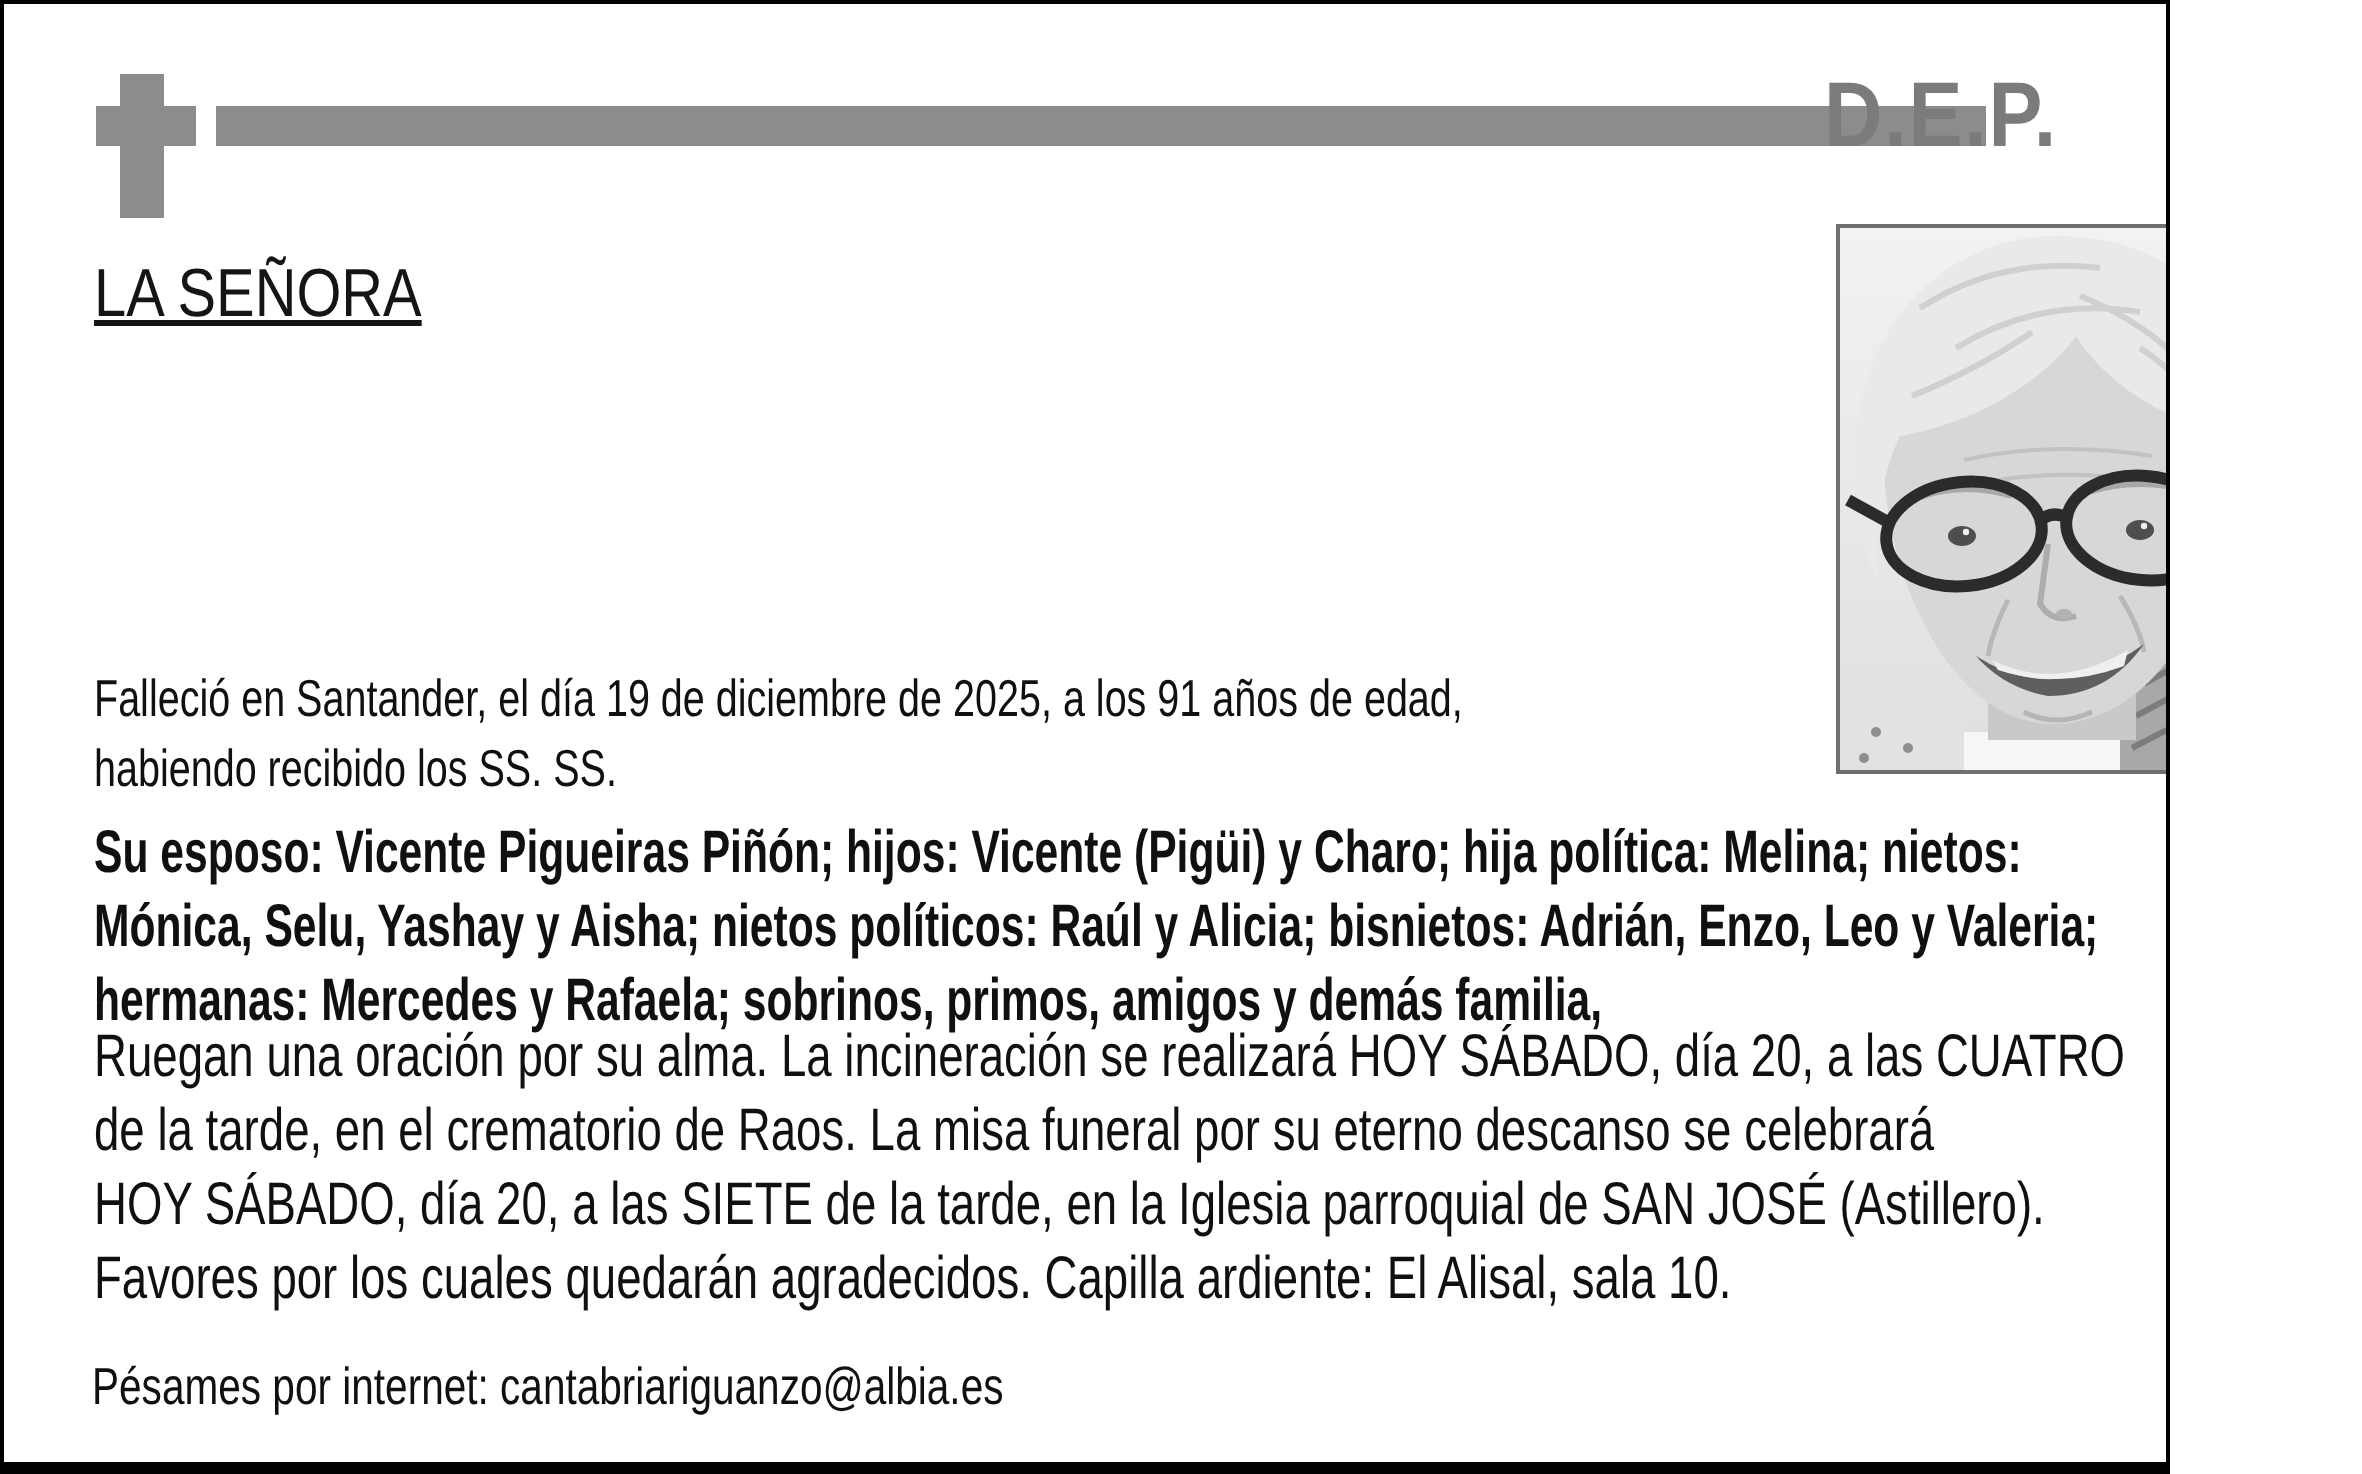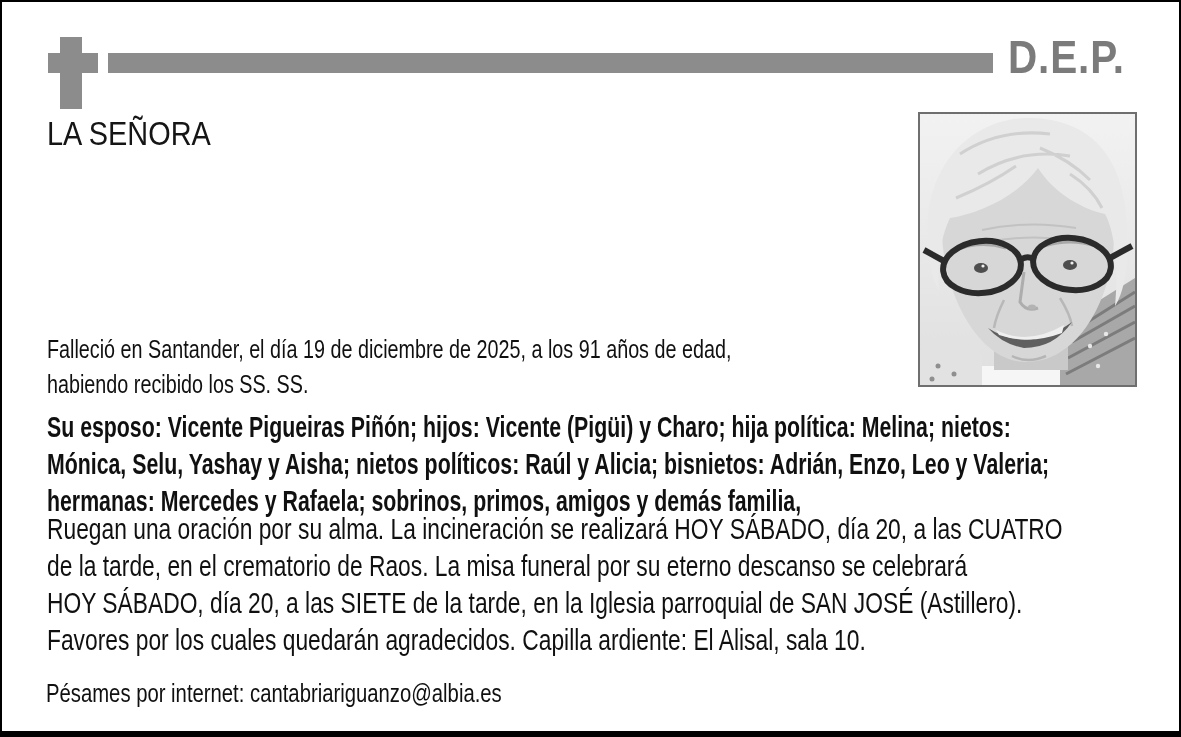--- a/index.html
+++ b/index.html
@@ -1,18 +1,18 @@
 <!DOCTYPE html>
 <html><head>
 <meta charset="utf-8">
 <style>
   html, body { margin: 0; padding: 0; background: #fff; }
   .page {
     position: relative;
-    width: 1181px;
+    width: 1085px;
     height: 737px;
     box-sizing: border-box;
     background: #ffffff;
     border: 2px solid #000;
     border-bottom-width: 6px;
     overflow: hidden;
     font-family: "Liberation Sans", sans-serif;
     color: #101010;
   }
 
@@ -33,22 +33,22 @@
     width: 219px; height: 275px;
     border: 2px solid #6f6f6f; box-sizing: border-box;
     background: #ececec;
   }
   .photo svg { display: block; width: 100%; height: 100%; }
 
   
   .ln { white-space: nowrap; transform-origin: 0 50%; }
 
   .honorific {
-    position: absolute; left: 45px; top: 112px;
-    font-size: 34px; line-height: 38px; color: #151515;
+    position: absolute; left: 45px; top: 126px;
+    font-size: 34px; line-height: 38px; color: #151515; text-decoration: underline;
   }
   .honorific .ln { transform: scaleX(0.85); }
 
   .name {
     position: absolute; left: 41px; top: 150px;
     font-size: 90px; font-weight: bold; line-height: 88px;
     color: #0a0a0a; letter-spacing: -2px;
   }
   .name .ln { transform: scaleX(0.70); }
 

